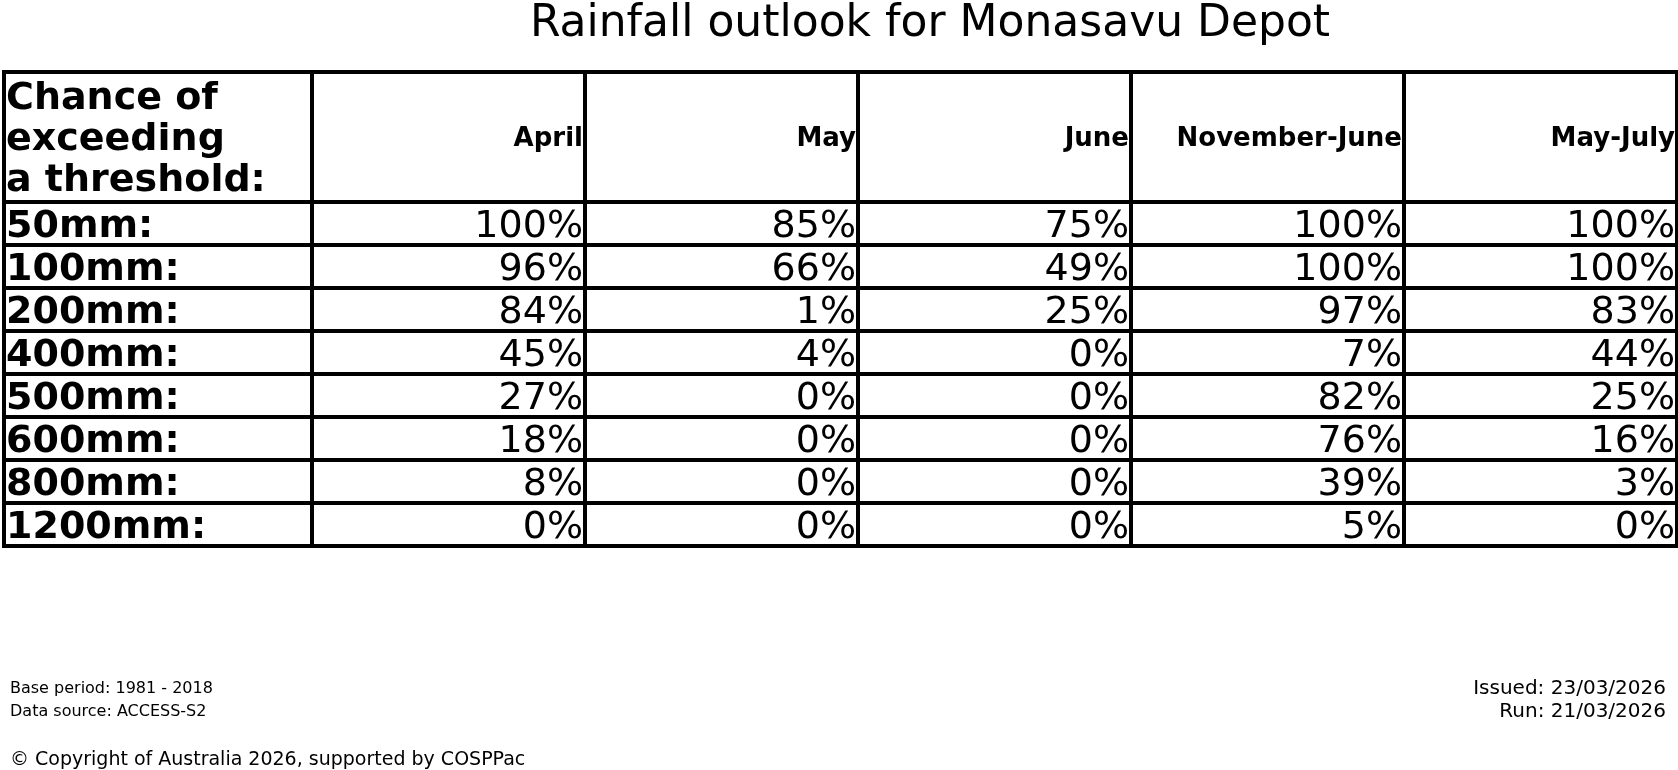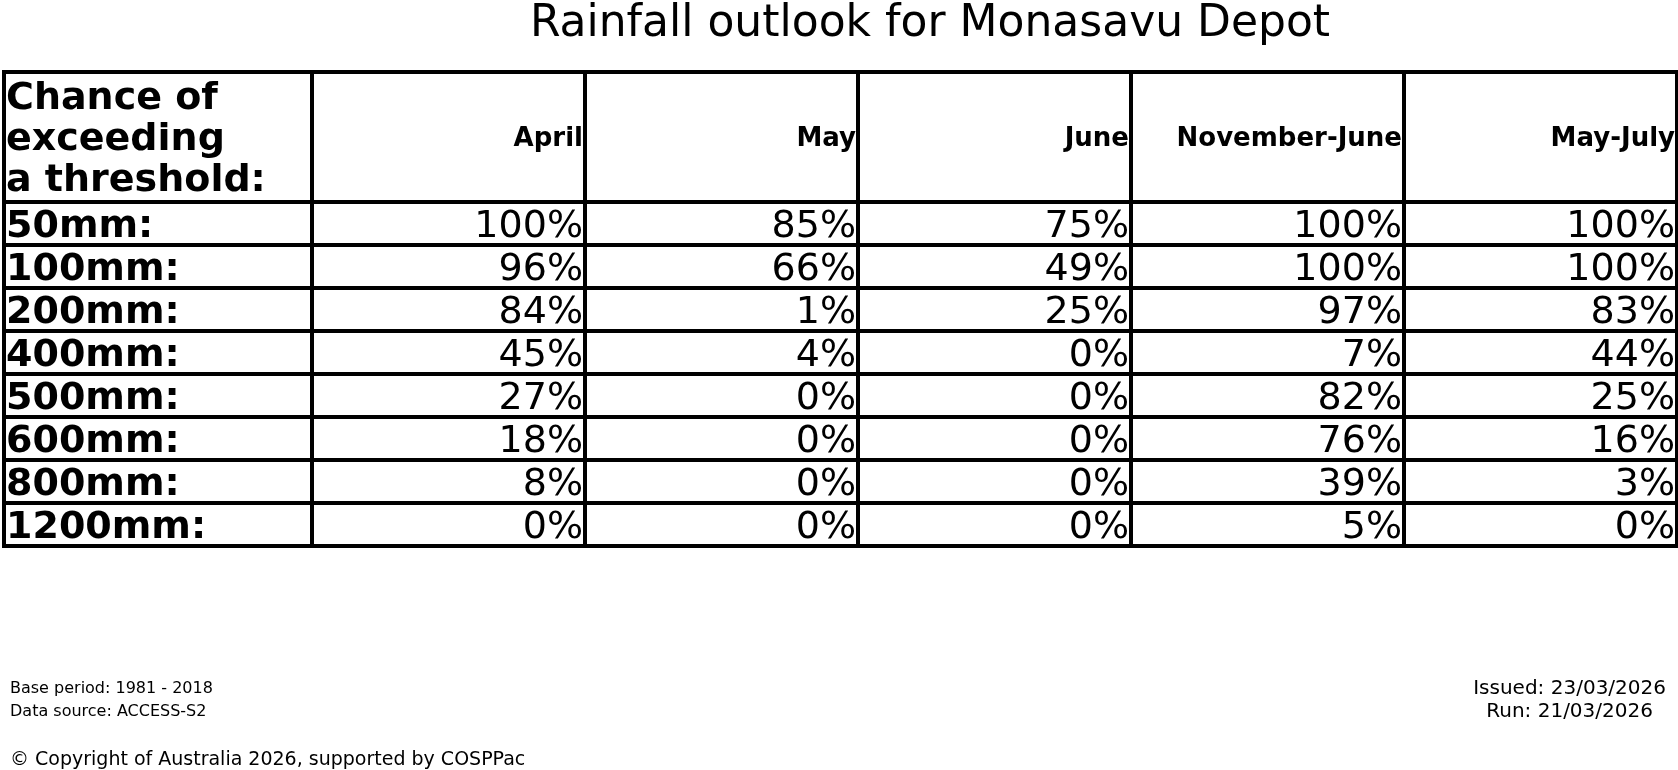--- a/index.html
+++ b/index.html
@@ -94,21 +94,21 @@
     font-size: 16px;
     line-height: 23px;
     text-align: left;
   }
   .notes-right {
     position: absolute;
     right: 12px;
     top: 676px;
     font-size: 20px;
     line-height: 23px;
-    text-align: center;
+    text-align: right;
   }
   .copyright-note {
     position: absolute;
     left: 10px;
     top: 747px;
     font-size: 19px;
     line-height: 22px;
   }
 </style>
 </head>

